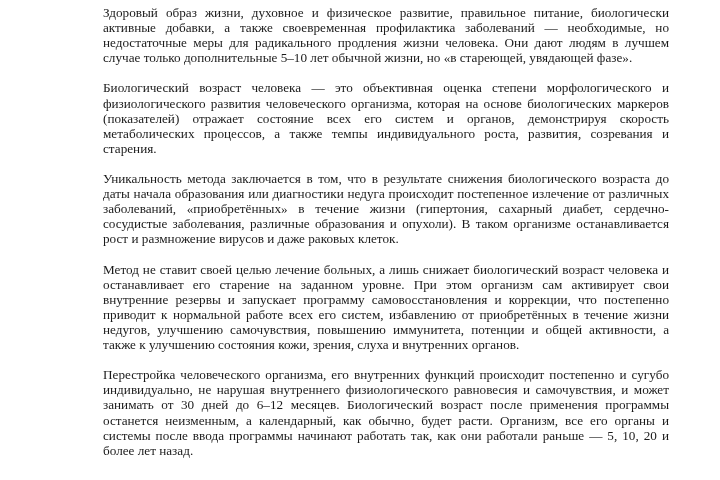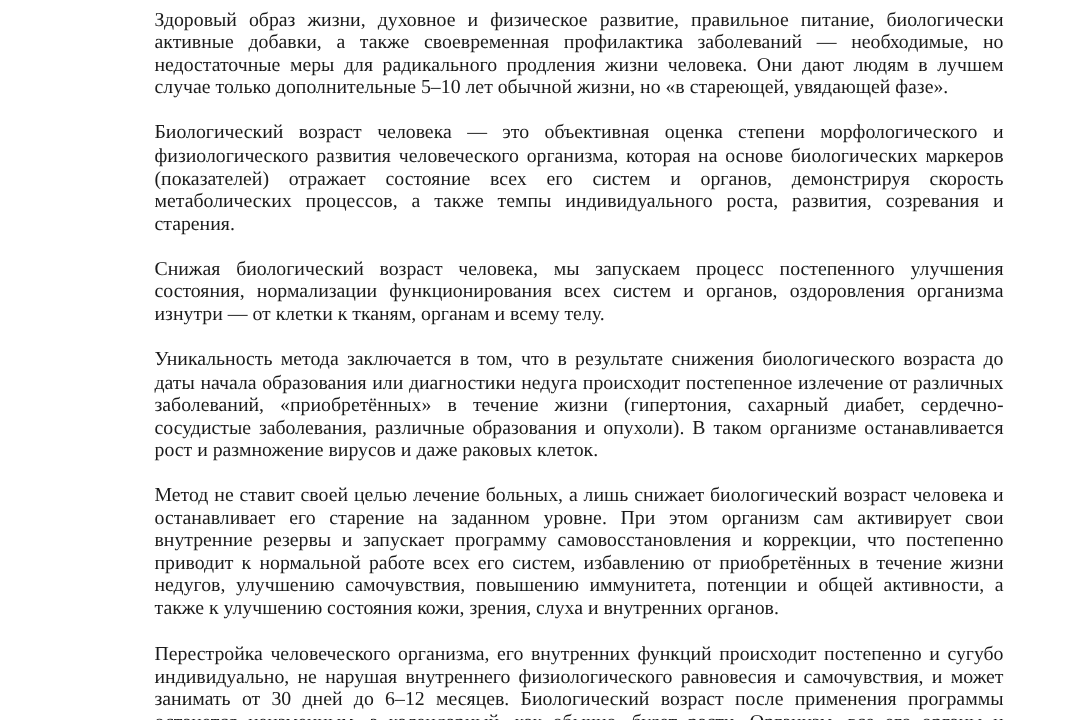--- a/index.html
+++ b/index.html
@@ -25,18 +25,17 @@
       text-align: justify;
       text-align-last: left;
     }
   </style>
 </head>
 <body>
 
 <div class="page">
   <p class="para">Здоровый образ жизни, духовное и физическое развитие, правильное питание, биологически активные добавки, а также своевременная профилактика заболеваний — необходимые, но недостаточные меры для радикального продления жизни человека. Они дают людям в лучшем случае только дополнительные 5–10 лет обычной жизни, но «в стареющей, увядающей фазе».</p>
   <p class="para">Биологический возраст человека — это объективная оценка степени морфологического и физиологического развития человеческого организма, которая на основе биологических маркеров (показателей) отражает состояние всех его систем и органов, демонстрируя скорость метаболических процессов, а также темпы индивидуального роста, развития, созревания и старения.</p>
-  <p class="para">Снижая биологический возраст человека, мы запускаем процесс постепенного улучшения состояния, нормализации функционирования всех систем и органов, оздоровления организма изнутри — от клетки к тканям, органам и всему телу.</p>
   <p class="para">Уникальность метода заключается в том, что в результате снижения биологического возраста до даты начала образования или диагностики недуга происходит постепенное излечение от различных заболеваний, «приобретённых» в течение жизни (гипертония, сахарный диабет, сердечно-сосудистые заболевания, различные образования и опухоли). В таком организме останавливается рост и размножение вирусов и даже раковых клеток.</p>
   <p class="para">Метод не ставит своей целью лечение больных, а лишь снижает биологический возраст человека и останавливает его старение на заданном уровне. При этом организм сам активирует свои внутренние резервы и запускает программу самовосстановления и коррекции, что постепенно приводит к нормальной работе всех его систем, избавлению от приобретённых в течение жизни недугов, улучшению самочувствия, повышению иммунитета, потенции и общей активности, а также к улучшению состояния кожи, зрения, слуха и внутренних органов.</p>
   <p class="para">Перестройка человеческого организма, его внутренних функций происходит постепенно и сугубо индивидуально, не нарушая внутреннего физиологического равновесия и самочувствия, и может занимать от 30 дней до 6–12 месяцев. Биологический возраст после применения программы останется неизменным, а календарный, как обычно, будет расти. Организм, все его органы и системы после ввода программы начинают работать так, как они работали раньше — 5, 10, 20 и более лет назад.</p>
 
 </div>
 
 </body></html>

